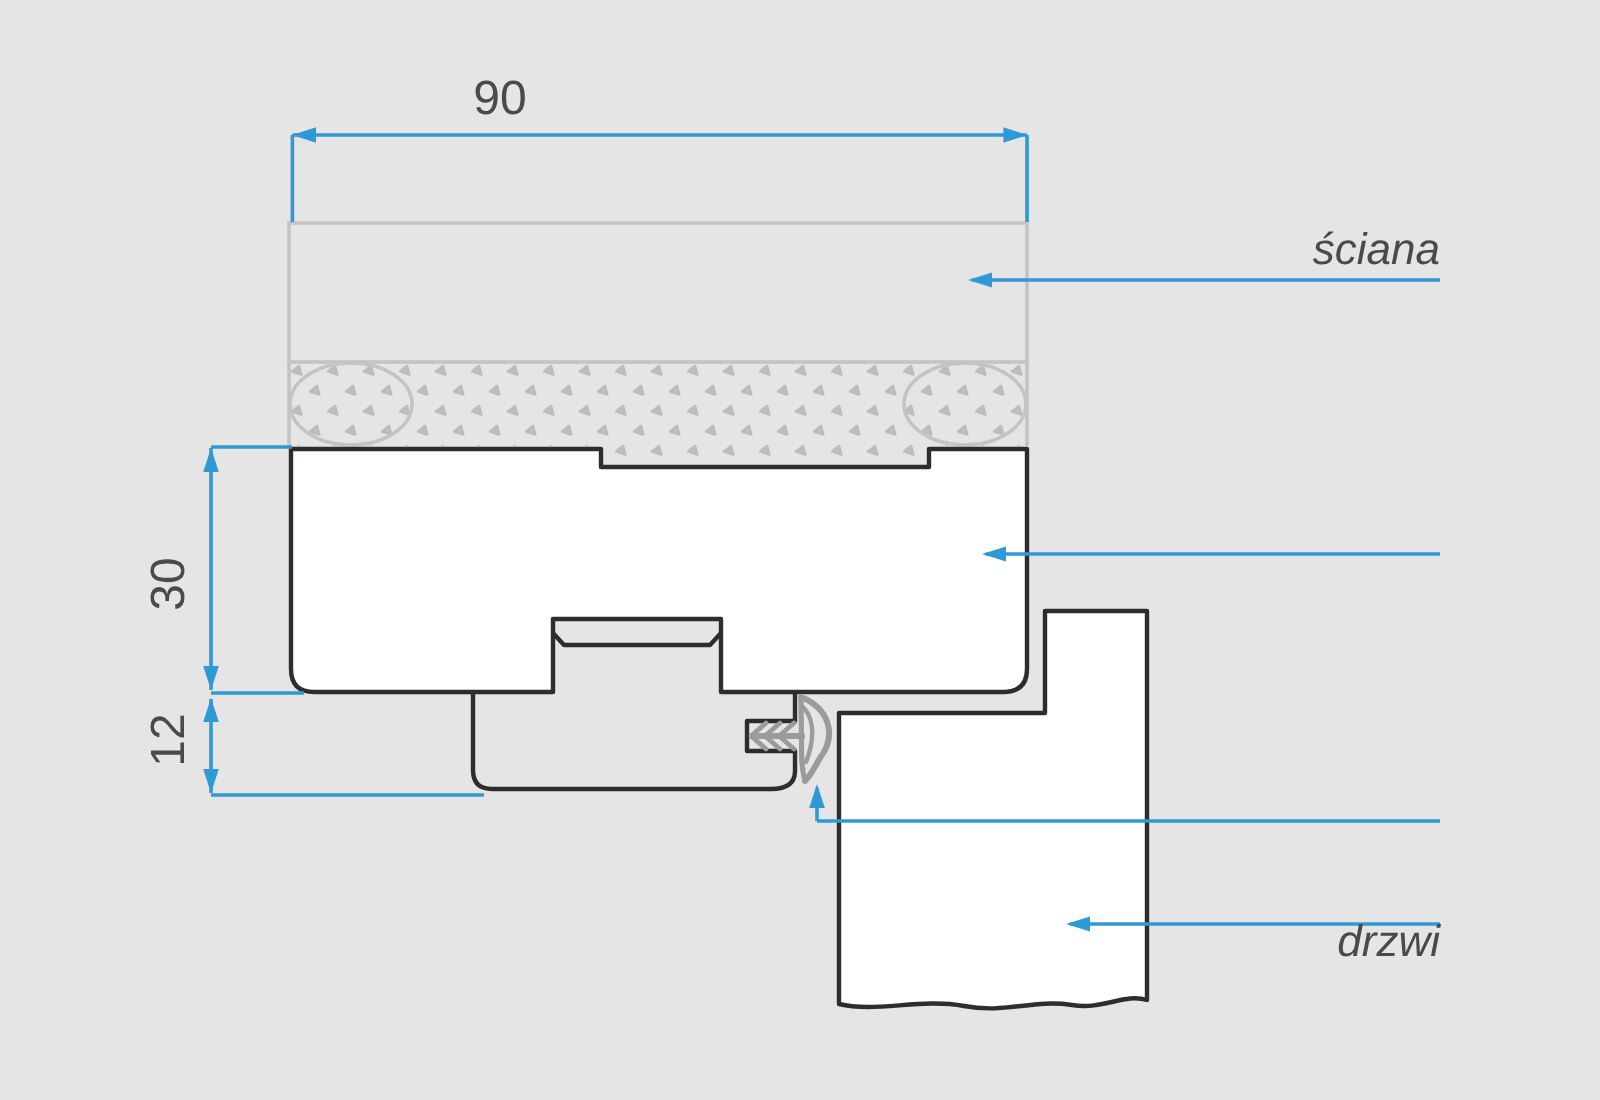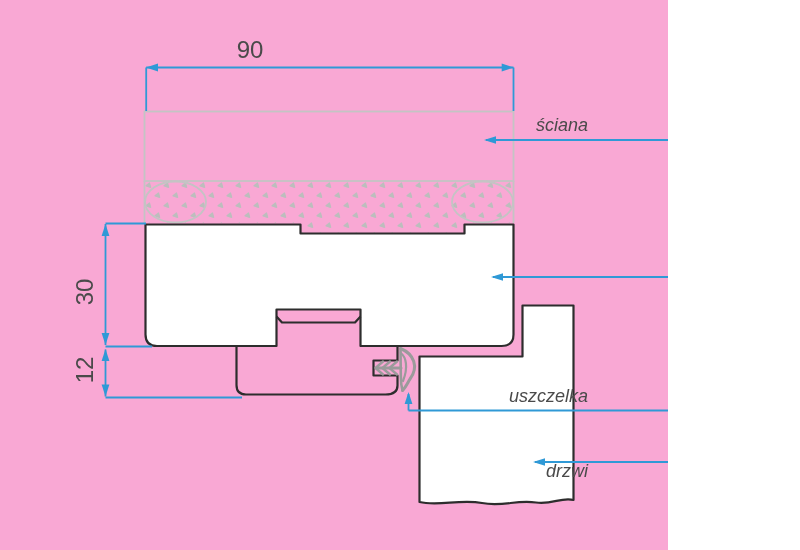--- a/index.html
+++ b/index.html
@@ -7,37 +7,37 @@
     --outline-dark:#2d2d2d;
     --hatch-gray:#c9c9c9;
     --pattern-gray:#bdbdbd;
     --speckle-gray:#adadad;
     --wall-border-gray:#c4c4c4;
     --gasket-gray:#9b9b9b;
     --label-gray:#4a4a4a;
   }
   html,body{margin:0;padding:0;background:#fff;}
   #stage{
-    position:relative;width:668px;height:550px;background:#f9a8d4;overflow:hidden;
+    position:relative;width:800px;height:550px;background:#e5e5e5;overflow:hidden;
     font-family:"Liberation Sans","DejaVu Sans",sans-serif;
   }
   #stage svg{position:absolute;left:0;top:0;}
   .ln-dark{fill:none;stroke:var(--outline-dark);stroke-width:2.2px;stroke-linejoin:round;}
   .fill-dark-white{fill:#ffffff;stroke:var(--outline-dark);stroke-width:2.2px;stroke-linejoin:round;}
   .ln-gray{fill:none;stroke:var(--wall-border-gray);stroke-width:1.8px;}
   .ln-blue{fill:none;stroke:var(--accent-blue);stroke-width:1.8px;}
   .fl-blue{fill:var(--accent-blue);stroke:none;}
   .ln-gasket{fill:none;stroke:var(--gasket-gray);stroke-linecap:round;stroke-linejoin:round;}
   .hatch-ln{stroke:var(--hatch-gray);}
   .hatch-dot{fill:var(--hatch-gray);}
   .stip-mk{fill:var(--pattern-gray);stroke:var(--pattern-gray);stroke-width:1.4px;stroke-linejoin:round;}
   .speck{fill:var(--speckle-gray);}
   .label{
     position:absolute;color:var(--label-gray);
-    font-style:italic;font-size:18px;line-height:26px;white-space:nowrap;
+    font-style:italic;font-size:22px;line-height:26px;white-space:nowrap;
   }
   .label.right-align{text-align:right;right:80px;}
   .dim-num{
     position:absolute;color:var(--label-gray);
     font-size:24px;line-height:28px;font-style:normal;white-space:nowrap;
   }
   .dim-num.center{text-align:center;}
   .dim-num.vertical{transform:translate(-50%,-50%) rotate(-90deg);}
 </style>
 </head>
@@ -156,16 +156,15 @@
 
   <div class="dim-num center" style="left:215px;top:36px;width:70px;">90</div>
 
   <div class="dim-num vertical" style="left:85px;top:292px;">30</div>
 
   <div class="dim-num vertical" style="left:85px;top:370px;">12</div>
 
   <div class="label right-align" style="top:112px;">ściana</div>
 
 
-  <div class="label right-align" style="top:383px;">uszczelka</div>
 
   <div class="label right-align" style="top:458px;">drzwi</div>
 </div>
 
 </body></html>

